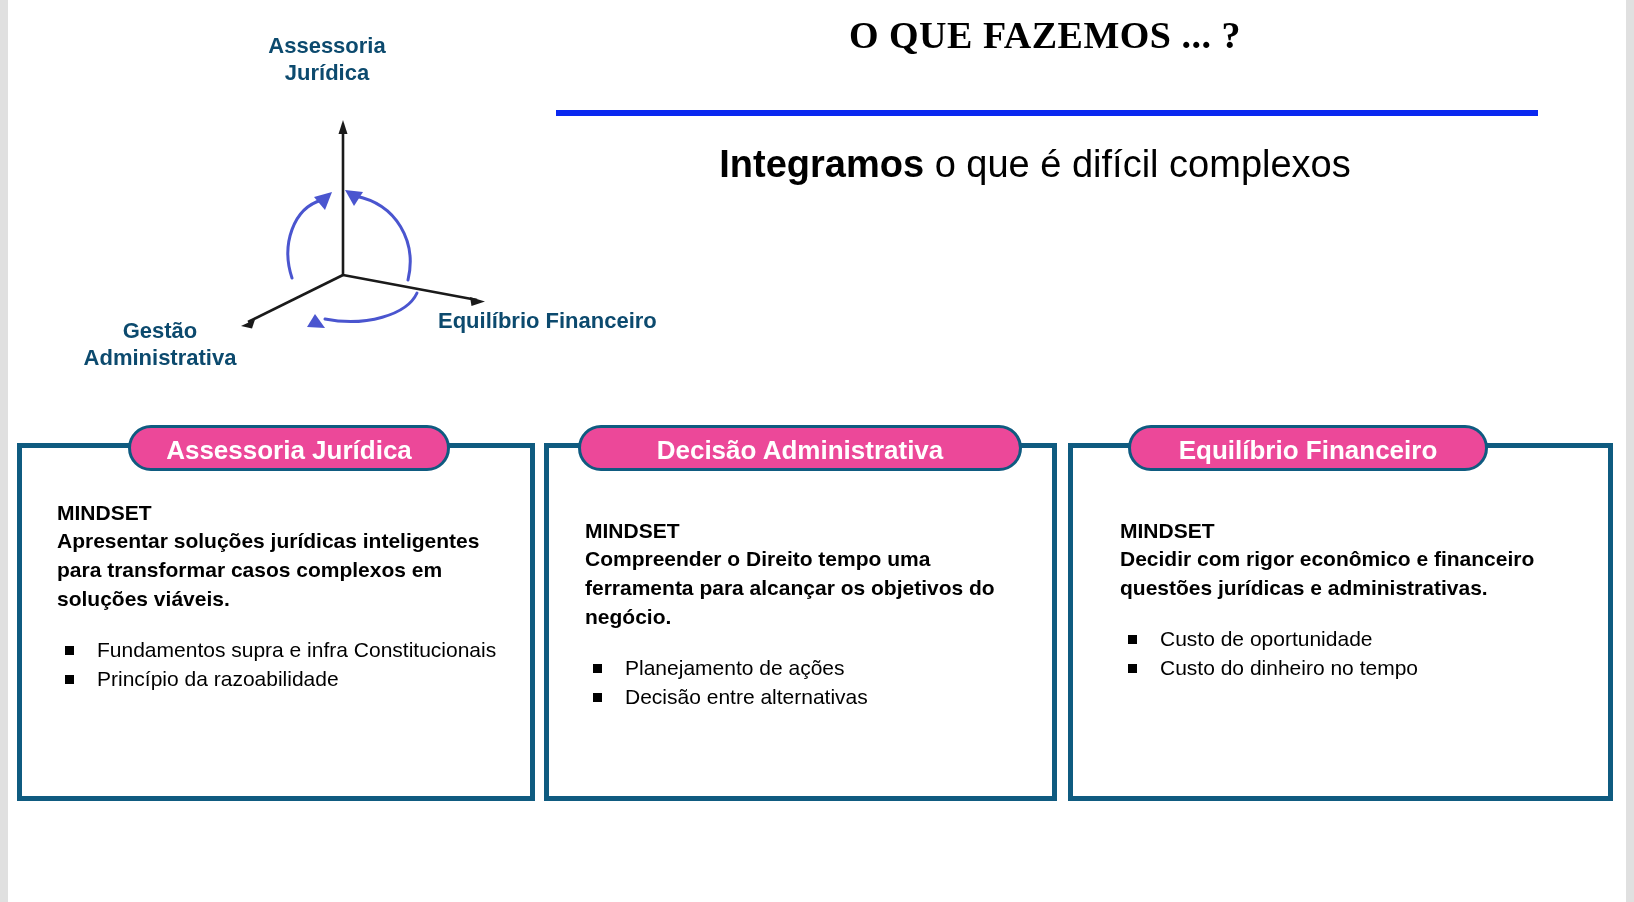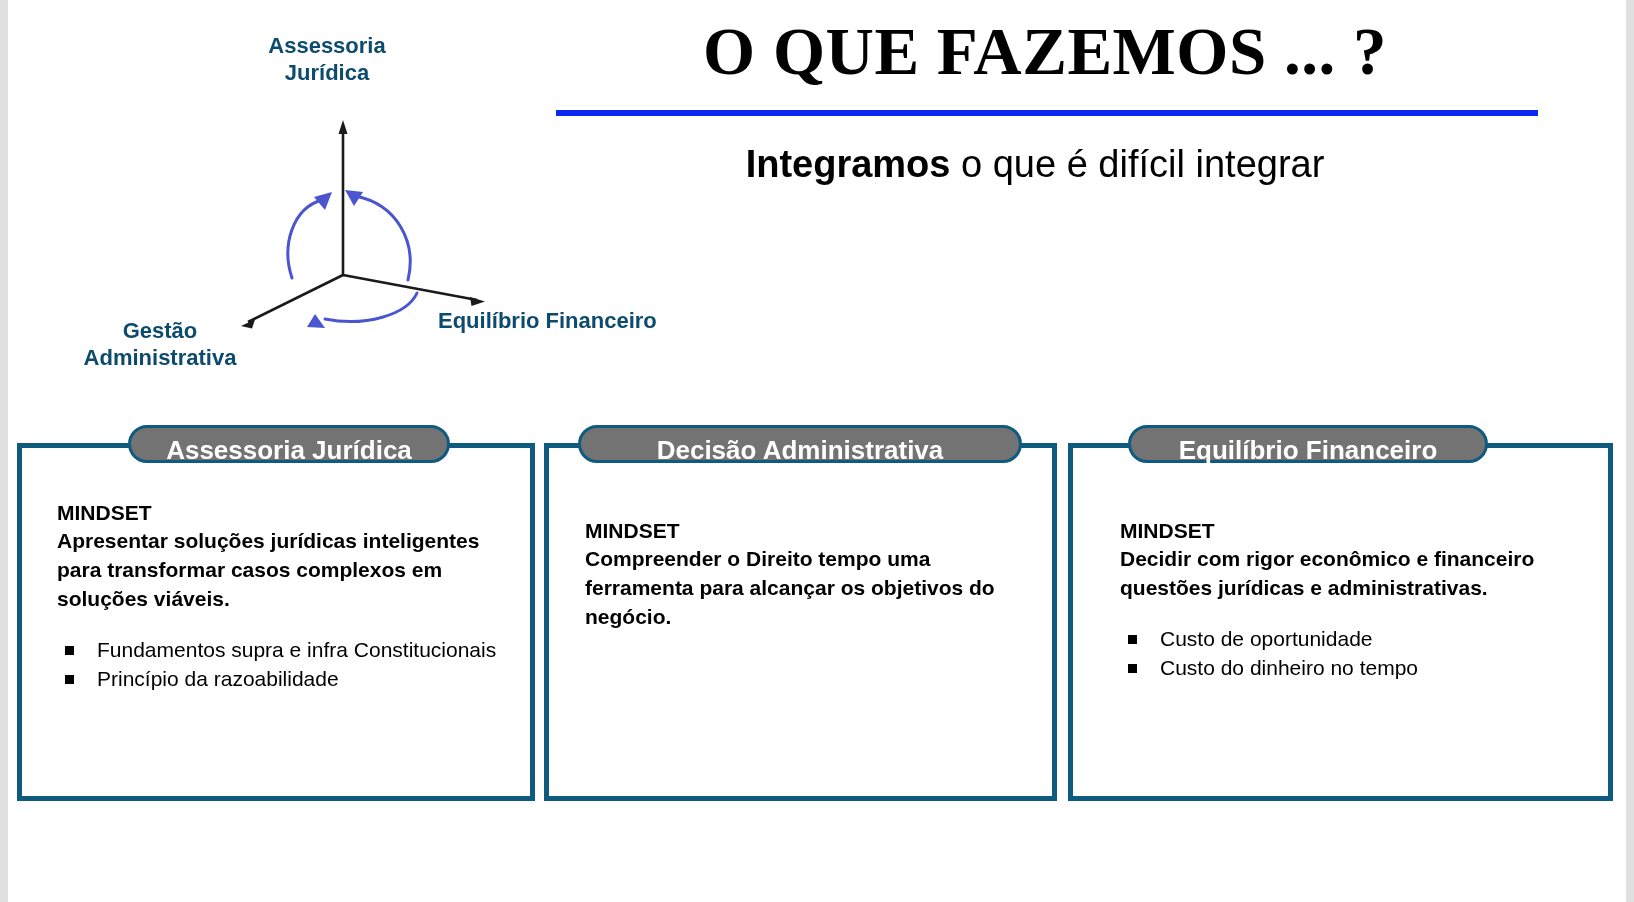--- a/index.html
+++ b/index.html
@@ -36,21 +36,21 @@
   .title-block {
     position: absolute;
     left: 540px;
     top: 16px;
     width: 1010px;
     text-align: center;
   }
   .title-main {
     font-family: "Liberation Serif", "DejaVu Serif", serif;
     font-weight: bold;
-    font-size: 67px;
+    font-size: 38px;
     line-height: 1.05;
     color: #000000;
     letter-spacing: 0.5px;
     white-space: nowrap;
   }
   .title-rule {
     position: absolute;
     left: 556px;
     top: 110px;
     width: 982px;
@@ -107,28 +107,28 @@
     background: #ffffff;
     box-sizing: border-box;
   }
   .panel-1 { left: 17px;   top: 443px; width: 518px;  height: 358px; }
   .panel-2 { left: 544px;  top: 443px; width: 513px;  height: 358px; }
   .panel-3 { left: 1068px; top: 443px; width: 545px;  height: 358px; }
 
   .pill {
     position: absolute;
     border: 3px solid #0f5b80;
-    background: #737373;
+    background: #ec4899;
     border-radius: 999px;
     color: #ffffff;
     font-weight: bold;
     font-size: 26px;
     text-align: center;
     line-height: 44px;
-    height: 38px;
+    height: 46px;
     box-sizing: border-box;
     white-space: nowrap;
     z-index: 5;
   }
   .pill-1 { left: 128px;  top: 425px; width: 322px; }
   .pill-2 { left: 578px;  top: 425px; width: 444px; }
   .pill-3 { left: 1128px; top: 425px; width: 360px; }
 
   .panel-body {
     position: absolute;
@@ -177,21 +177,21 @@
 
   <div class="edge-left"></div>
   <div class="edge-right"></div>
 
   <div class="title-block">
     <div class="title-main">O QUE FAZEMOS ... ?</div>
   </div>
   <div class="title-rule"></div>
 
   <div class="subtitle-block">
-    <div class="subtitle-1"><span class="strong">Integramos</span><span> o que é difícil integrar</span></div>
+    <div class="subtitle-1"><span class="strong">Integramos</span><span> o que é difícil complexos</span></div>
   </div>
 
   <div class="axis-wrap">
     <svg width="290" height="230" viewBox="0 0 290 230">
 
       <g stroke="#1a1a1a" stroke-width="2.6" fill="none">
         <line x1="128" y1="175" x2="128" y2="28"></line>
         <line x1="128" y1="175" x2="33" y2="222"></line>
         <line x1="128" y1="175" x2="262" y2="200"></line>
       </g>
@@ -234,20 +234,24 @@
       <li><span class="sq"></span><span>Fundamentos supra e infra Constitucionais</span></li>
       <li><span class="sq"></span><span>Princípio da razoabilidade</span></li>
     </ul>
   </div>
 
   <div class="panel panel-2"></div>
   <div class="pill pill-2">Decisão Administrativa</div>
   <div class="panel-body body-2">
     <div class="mindset-label">MINDSET</div>
     <p class="mindset-text">Compreender o Direito tempo uma ferramenta para alcançar os objetivos do negócio.</p>
+    <ul class="bullets">
+      <li><span class="sq"></span><span>Planejamento de ações</span></li>
+      <li><span class="sq"></span><span>Decisão entre alternativas</span></li>
+    </ul>
   </div>
 
   <div class="panel panel-3"></div>
   <div class="pill pill-3">Equilíbrio Financeiro</div>
   <div class="panel-body body-3">
     <div class="mindset-label">MINDSET</div>
     <p class="mindset-text">Decidir com rigor econômico e financeiro questões jurídicas e administrativas.</p>
     <ul class="bullets">
       <li><span class="sq"></span><span>Custo de oportunidade</span></li>
       <li><span class="sq"></span><span>Custo do dinheiro no tempo</span></li>

